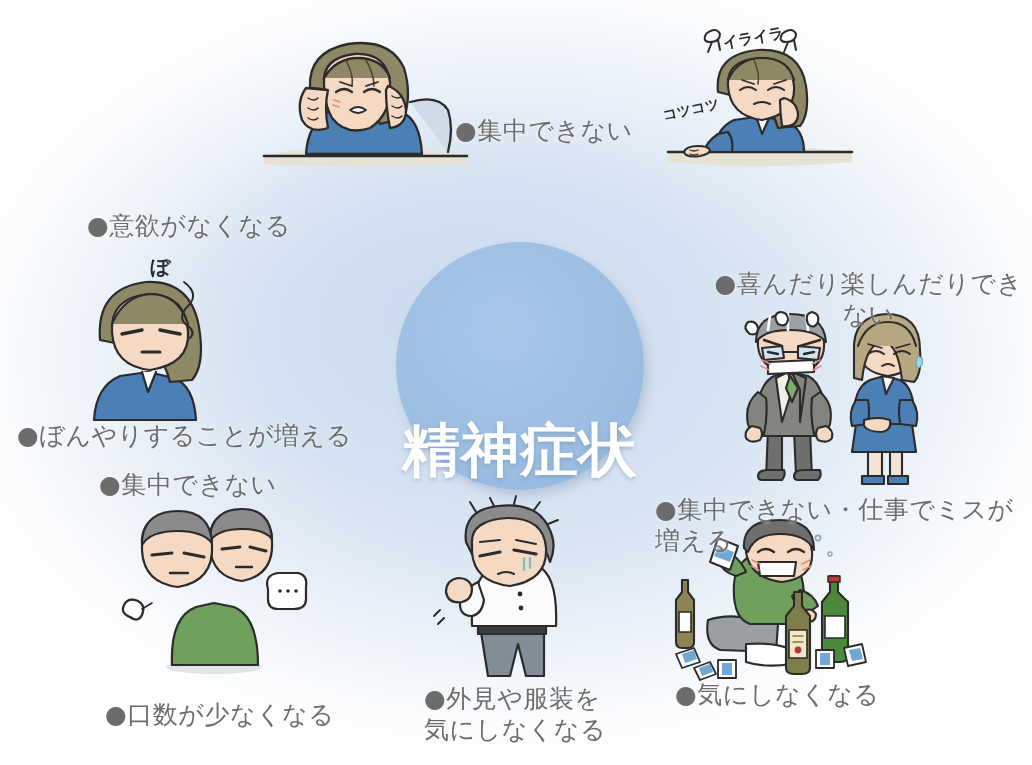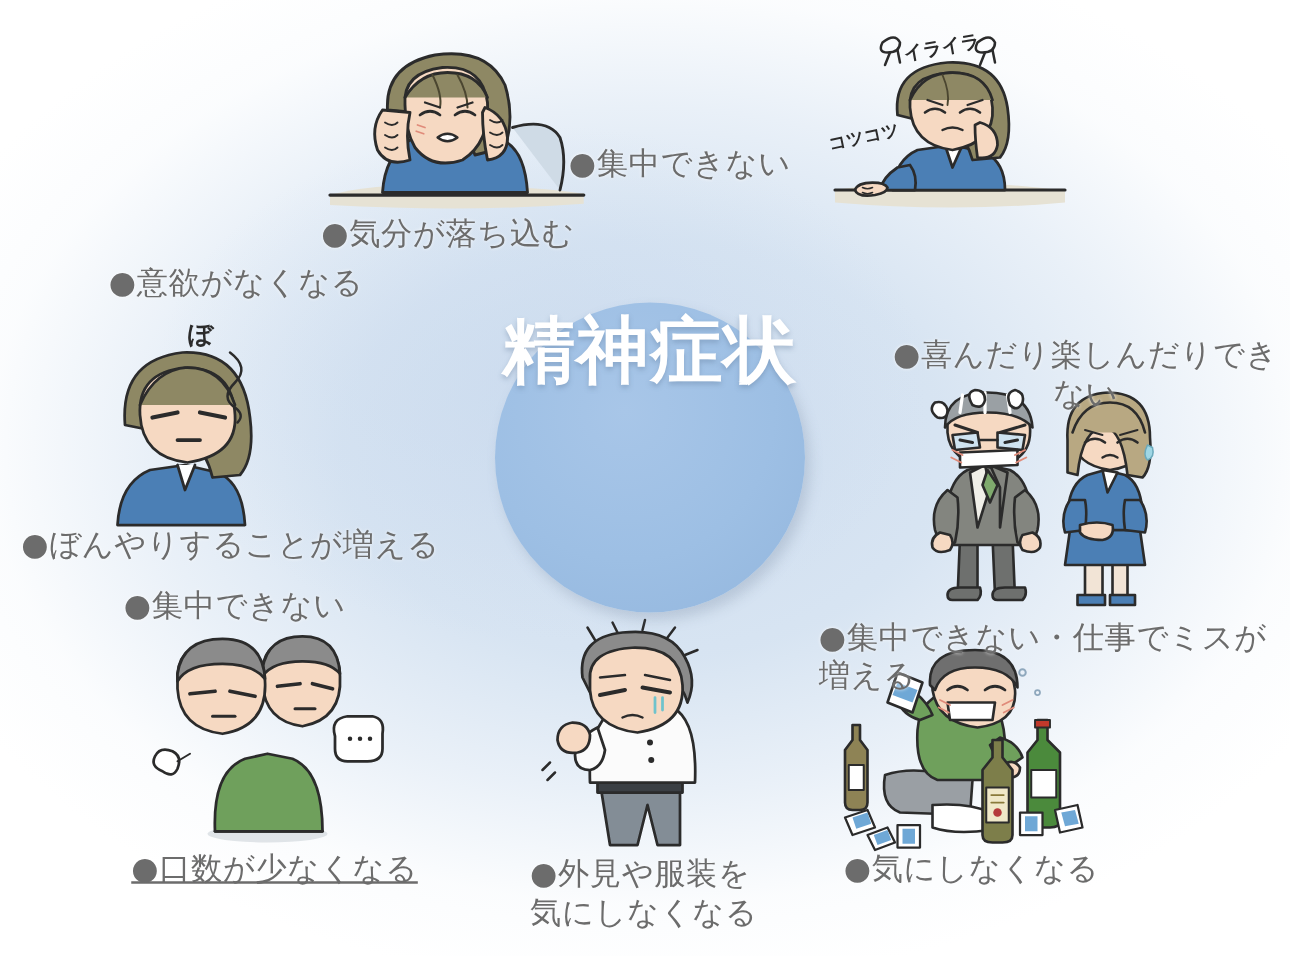--- a/index.html
+++ b/index.html
@@ -57,21 +57,21 @@
   #center-circle {
     position: absolute;
     left: 396px;
     top: 242px;
     width: 248px;
     height: 248px;
     border-radius: 50%;
     background: radial-gradient(circle at 42% 35%, #a8c6e8 0%, #9dbfe4 55%, #93b6dd 100%);
     box-shadow: 4px 6px 10px rgba(110,130,155,0.28);
     display: flex;
-    align-items: flex-start;
+    align-items: flex-end;
     justify-content: center;
   }
   #center-title {
     color: #ffffff;
     font-size: 58px;
     font-weight: bold;
     letter-spacing: 1px;
     text-shadow: 0 2px 4px rgba(90,115,145,0.35);
   }
 
@@ -379,35 +379,34 @@
         <circle cx="158" cy="6" r="2.6" fill="none" stroke="#8fa8bd" stroke-width="1.6"></circle>
         <circle cx="170" cy="22" r="2" fill="none" stroke="#8fa8bd" stroke-width="1.4"></circle>
       </g>
     </svg>
   </div>
 
   <div id="center-circle">
     <span id="center-title">精神症状</span>
   </div>
 
-  <div class="label" style="left:257px; top:172px;">●気分が落ち込む</div>
 
   <div class="label" style="left:455px; top:116px;">●集中できない</div>
 
 
   <div class="label" style="left:87px; top:211px;">●意欲がなくなる</div>
 
   <div class="label" style="left:705px; top:269px;text-align:center;">●喜んだり楽しんだりできない</div>
 
   <div class="label" style="left:17px; top:421px;">●ぼんやりすることが増える</div>
 
   <div class="label" style="left:99px; top:470px;">●集中できない</div>
 
   <div class="label" style="left:655px; top:495px;">●集中できない・仕事でミスが増える</div>
 
-  <div class="label" style="left:105px; top:680px;text-decoration:underline;">●口数が少なくなる</div>
+  <div class="label" style="left:105px; top:700px;">●口数が少なくなる</div>
 
   <div class="label" style="left:424px; top:684px;">●外見や服装を
 気にしなくなる</div>
 
   <div class="label" style="left:675px; top:680px;">●気にしなくなる</div>
 
 </div>
 
 </body></html>

